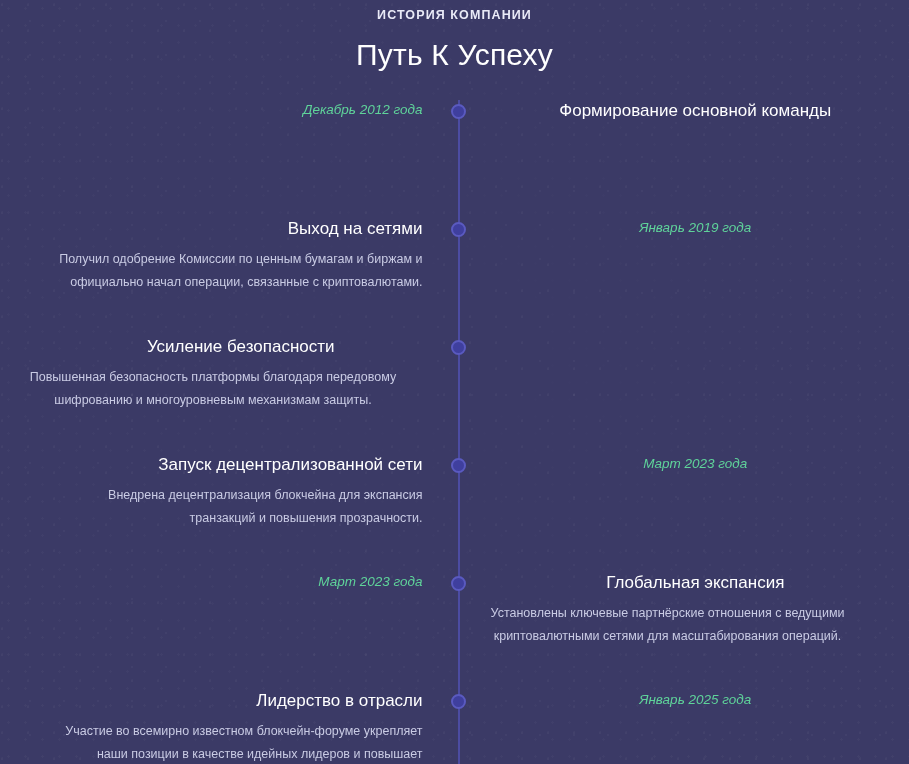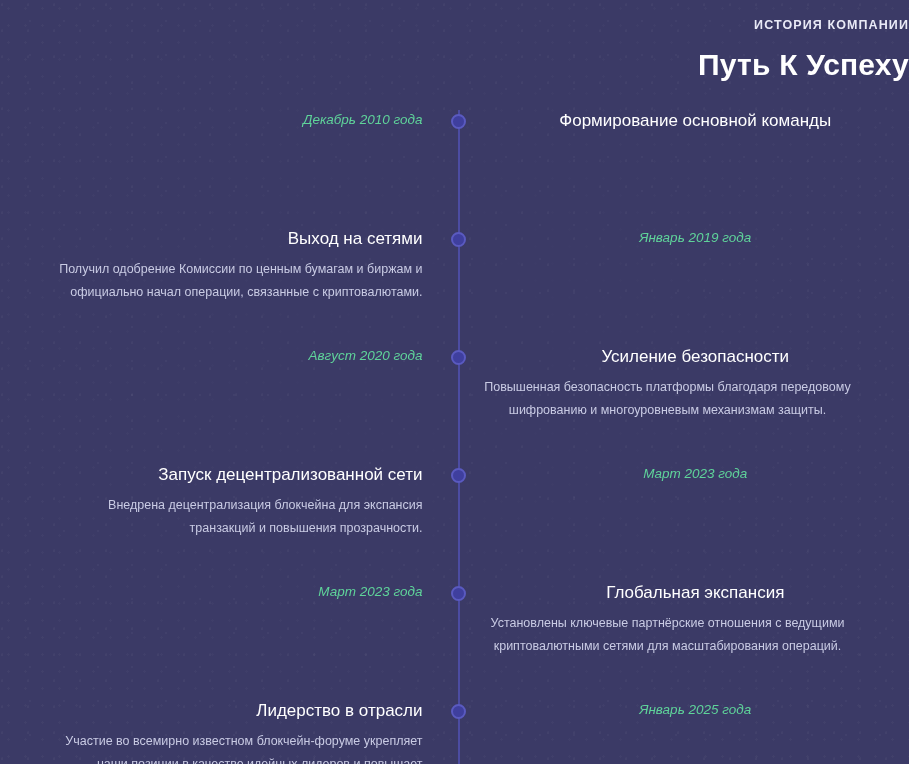--- a/index.html
+++ b/index.html
@@ -25,34 +25,34 @@
     inset: 0;
     pointer-events: none;
     opacity: .55;
     background-image: radial-gradient(rgba(255,255,255,0.055) 1px, transparent 1.1px);
     background-size: 17px 17px;
     -webkit-mask-image: radial-gradient(ellipse 60% 60% at 50% 45%, transparent 0%, #000 100%);
             mask-image: radial-gradient(ellipse 60% 60% at 50% 45%, transparent 0%, #000 100%);
   }
   .header {
     position: relative;
-    text-align: right;
-    padding-top: 16px;
+    text-align: center;
+    padding-top: 6px;
   }
   .eyebrow {
     font-size: 12.5px;
     font-weight: bold;
     letter-spacing: 1.1px;
     color: #e9eaf7;
     margin: 0;
     padding: 2px 0 0 0;
   }
   .title {
     font-size: 30px;
-    font-weight: bold;
+    font-weight: normal;
     color: #ffffff;
     margin: 16px 0 0 0;
     letter-spacing: .2px;
   }
   .timeline {
     position: relative;
     margin-top: 28px;
     padding-bottom: 10px;
   }
   .axis {
@@ -124,43 +124,40 @@
   <div class="eyebrow">ИСТОРИЯ КОМПАНИИ</div>
   <h1 class="title">Путь К Успеху</h1>
 </div>
 
 <div class="timeline">
   <div class="axis"></div>
 
   <div class="row">
     <div class="dot"></div>
     <div class="col left">
-      <div class="date">Декабрь 2010 года</div>
+      <div class="date">Декабрь 2012 года</div>
     </div>
     <div class="col right">
       <h3 class="evt-title">Формирование основной команды</h3>
     </div>
   </div>
 
   <div class="row">
     <div class="dot"></div>
     <div class="col left">
       <h3 class="evt-title">Выход на сетями</h3>
       <p class="evt-desc">Получил одобрение Комиссии по ценным бумагам и биржам и официально начал операции, связанные с криптовалютами.</p>
     </div>
     <div class="col right">
       <div class="date">Январь 2019 года</div>
     </div>
   </div>
 
   <div class="row">
     <div class="dot"></div>
-    <div class="col left">
-      <div class="date">Август 2020 года</div>
-    </div>
     <div class="col right">
       <h3 class="evt-title">Усиление безопасности</h3>
       <p class="evt-desc">Повышенная безопасность платформы благодаря передовому шифрованию и многоуровневым механизмам защиты.</p>
     </div>
   </div>
 
   <div class="row">
     <div class="dot"></div>
     <div class="col left">
       <h3 class="evt-title">Запуск децентрализованной сети</h3>

